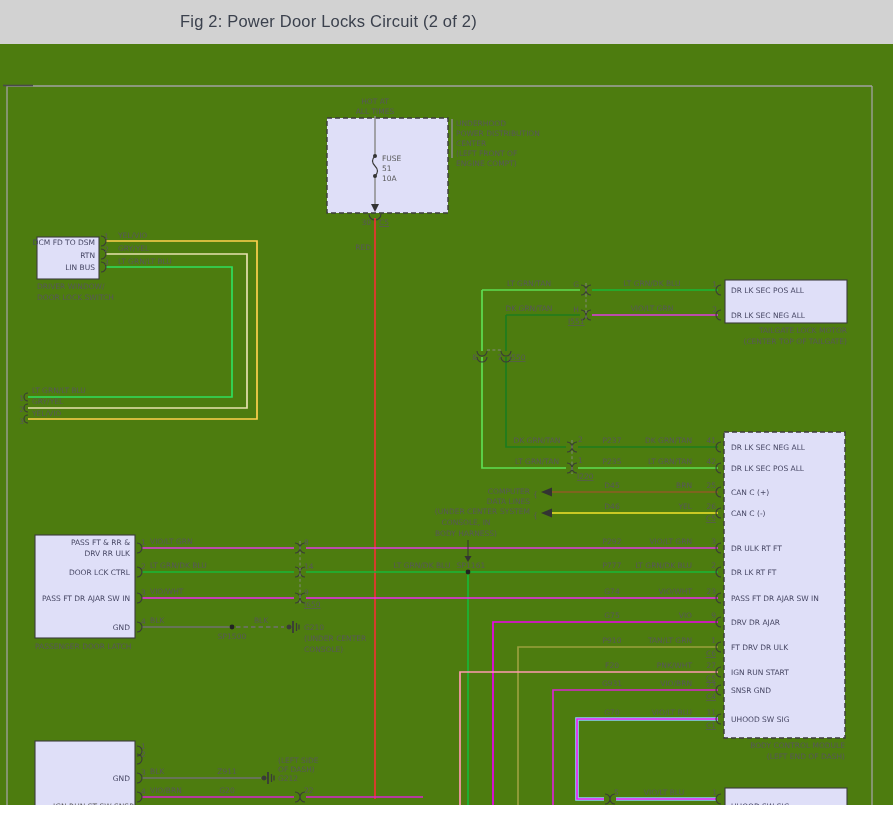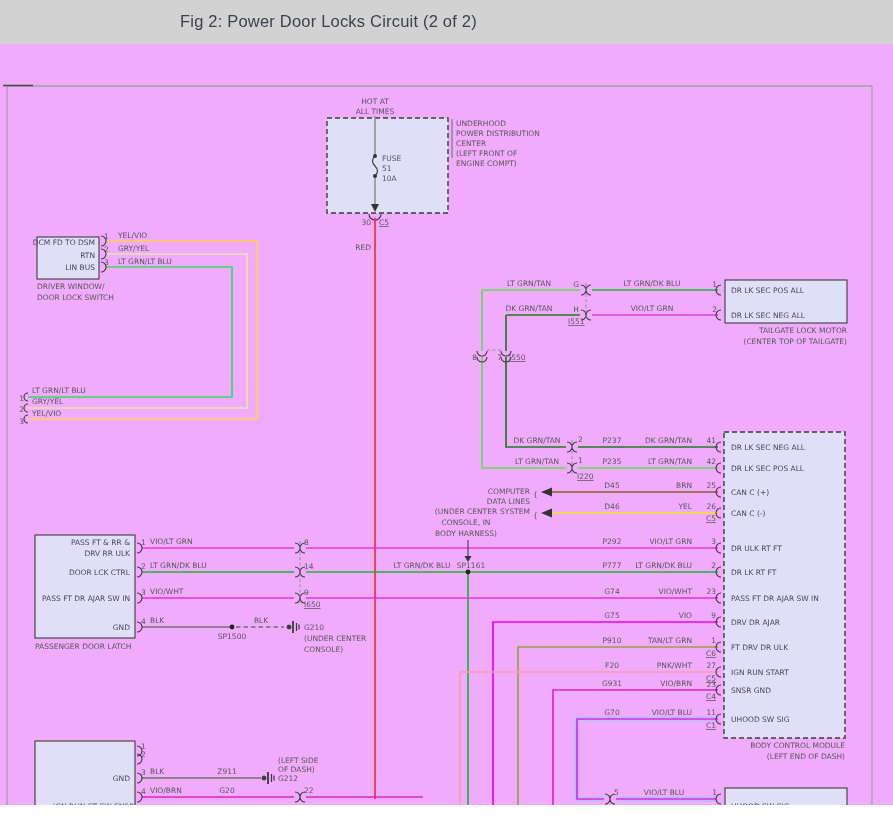--- a/index.html
+++ b/index.html
@@ -1,16 +1,16 @@
 <!DOCTYPE html>
 <html style="--c-header_bg: #d2d2d2; --c-box_fill: #dfdff8; --c-box_border: #3c3c3c; --c-frame: #a2a2a2; --c-text: #585858; --c-box_text: #474764; --c-red: #ee3333; --c-gray_wire: #8d8d8d; --c-blk: #707070; --c-yel_vio: #ffd14e; --c-gry_yel: #e7e1ae; --c-lt_grn_lt_blu: #2fdf5d; --c-lt_grn_tan: #5ede52; --c-dk_grn_tan: #1e7d1e; --c-lt_grn_dk_blu: #18b838; --c-vio_lt_grn: #e03ce0; --c-vio_wht: #ee2dee; --c-vio: #ee00ee; --c-tan_lt_grn: #9aa03e; --c-pnk_wht: #ff9bb0; --c-vio_brn: #da25cf; --c-vio_lt_blu: #ee22ee; --c-lt_blu: #8ad2ff; --c-brn: #8f5c26; --c-yel: #f4e32c;"><head>
 <meta charset="utf-8">
 <style>
   html,body{margin:0;padding:0;background:#fff;}
-  #stage{position:relative;width:893px;height:823px;background:#f0abfc;overflow:hidden;
+  #stage{position:relative;width:893px;height:823px;background:#4d7c0f;overflow:hidden;
          font-family:"Liberation Sans",sans-serif;}
   #header{position:absolute;left:0;top:0;width:893px;height:44px;background:var(--c-header_bg,#d2d2d2);}
   #title{position:absolute;left:180px;top:12px;font-size:16.5px;color:#3b414d;letter-spacing:.2px;}
   svg{position:absolute;left:0;top:0;}
   svg text{font-family:"DejaVu Sans",sans-serif;font-size:7.5px;fill:var(--c-text,#585858);}
   .bt{fill:var(--c-box_text,#474764);}
   .te{text-anchor:end}.tm{text-anchor:middle}
   .ul{text-decoration:underline}
   .box{fill:var(--c-box_fill,#dfdff8);stroke:var(--c-box_border,#3c3c3c);stroke-width:1.1;}
   .dashed{stroke-dasharray:5 3;stroke-width:1.4;}

